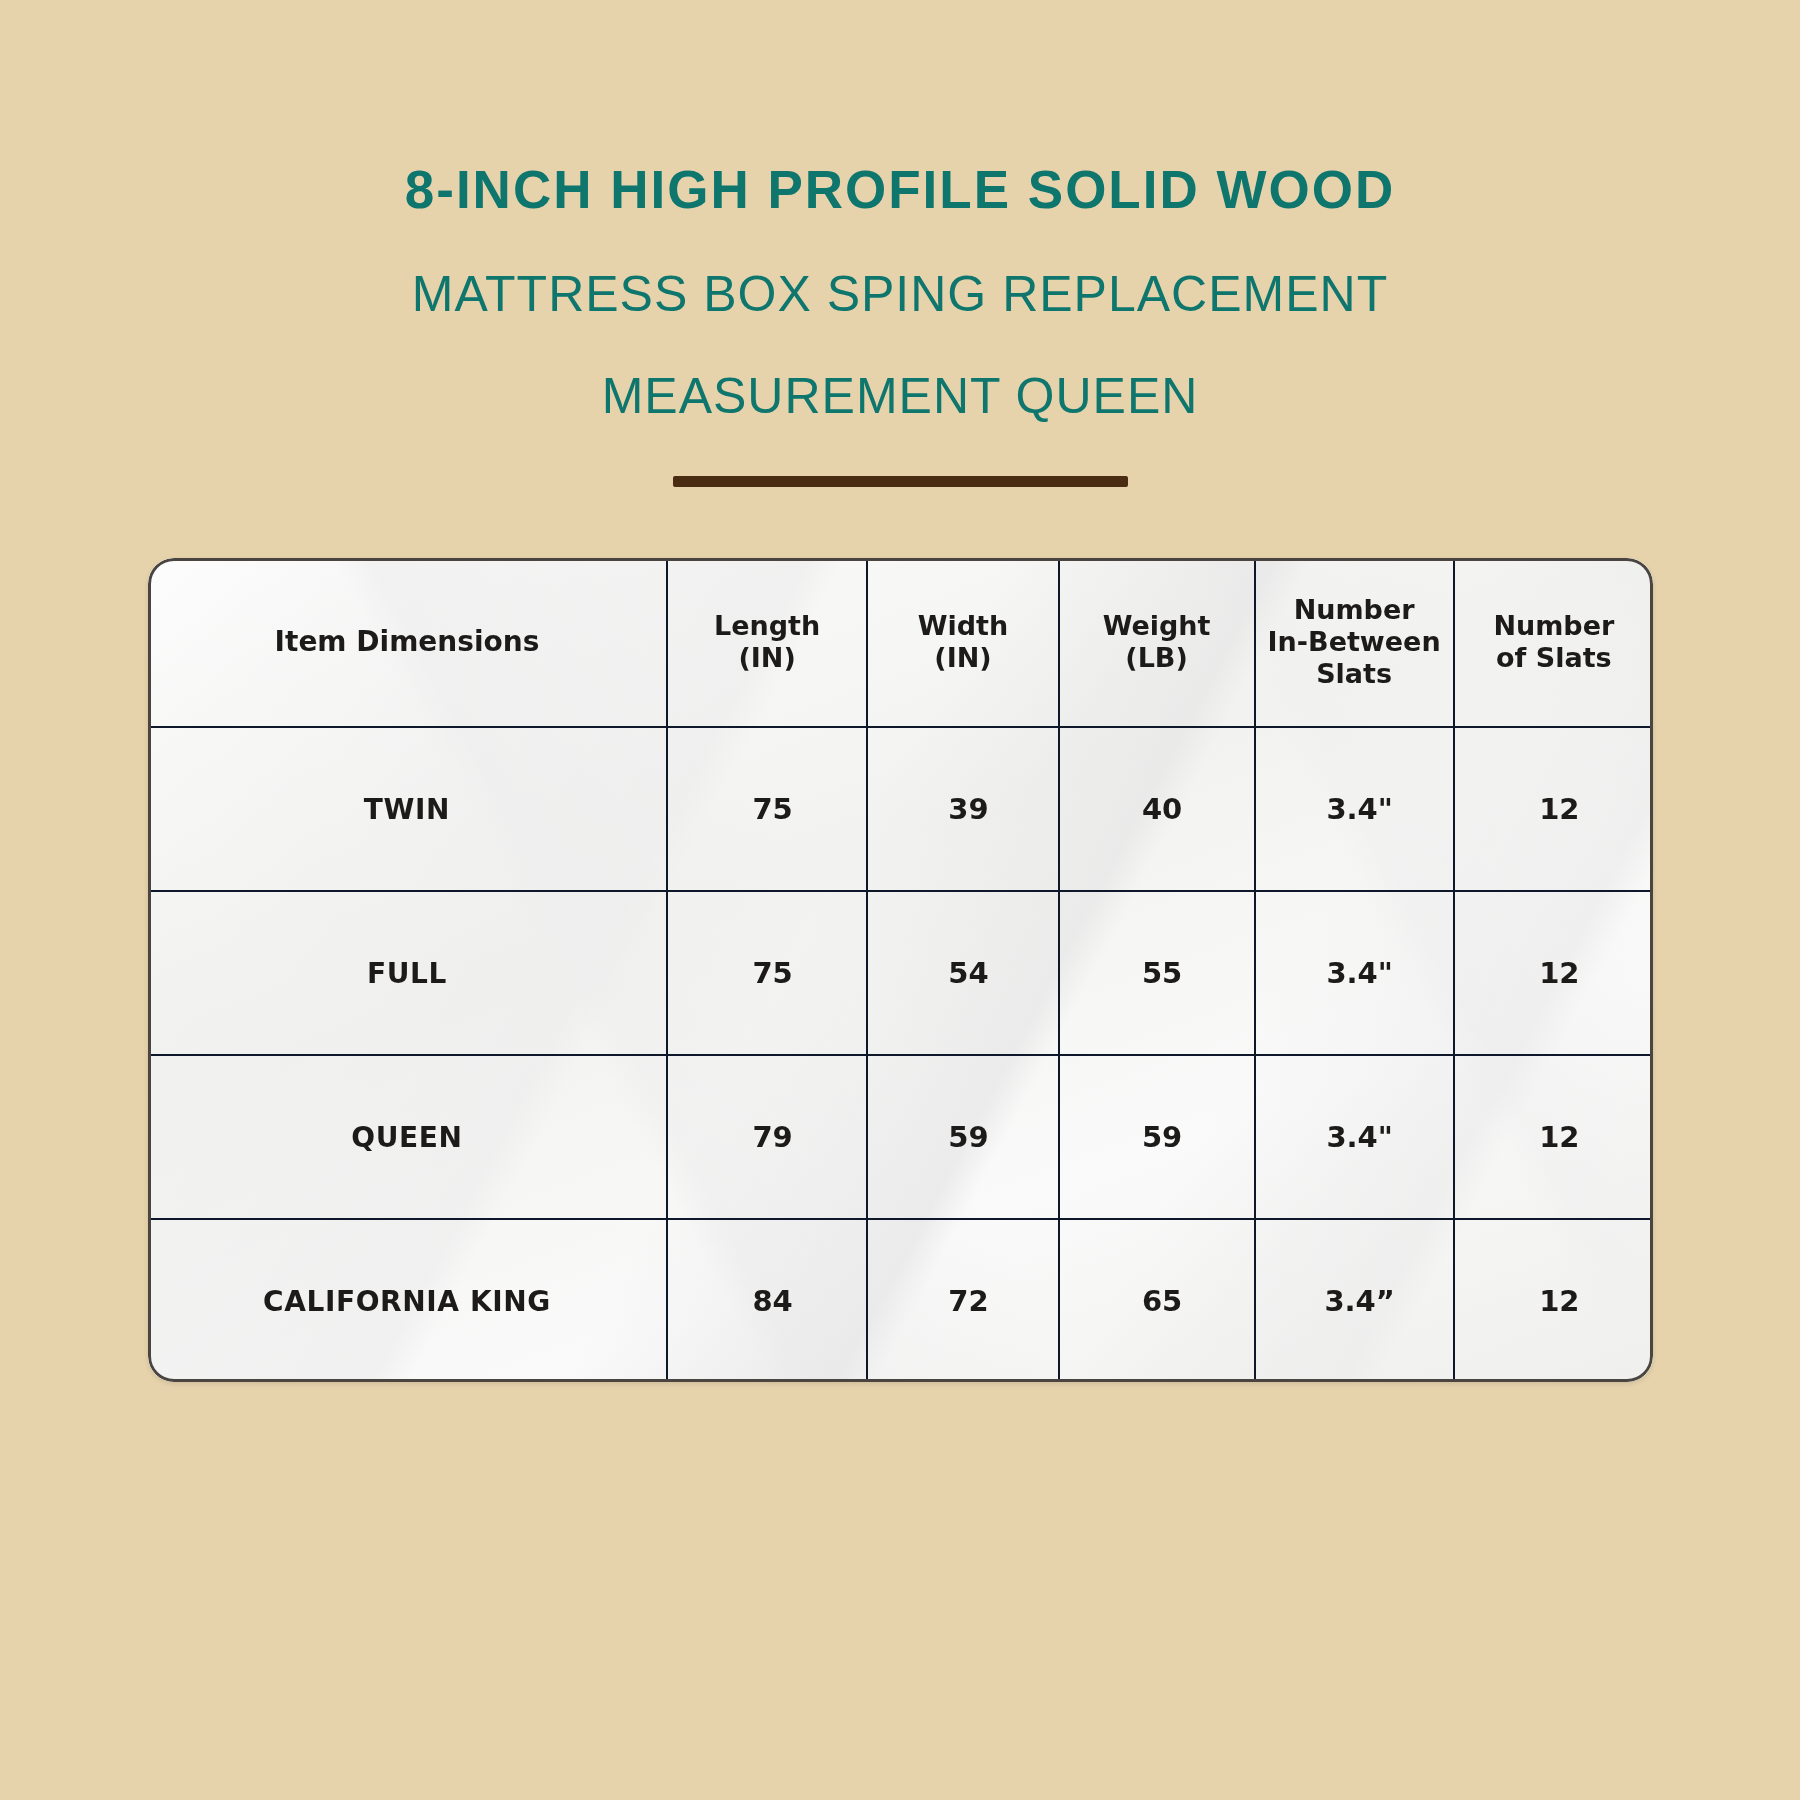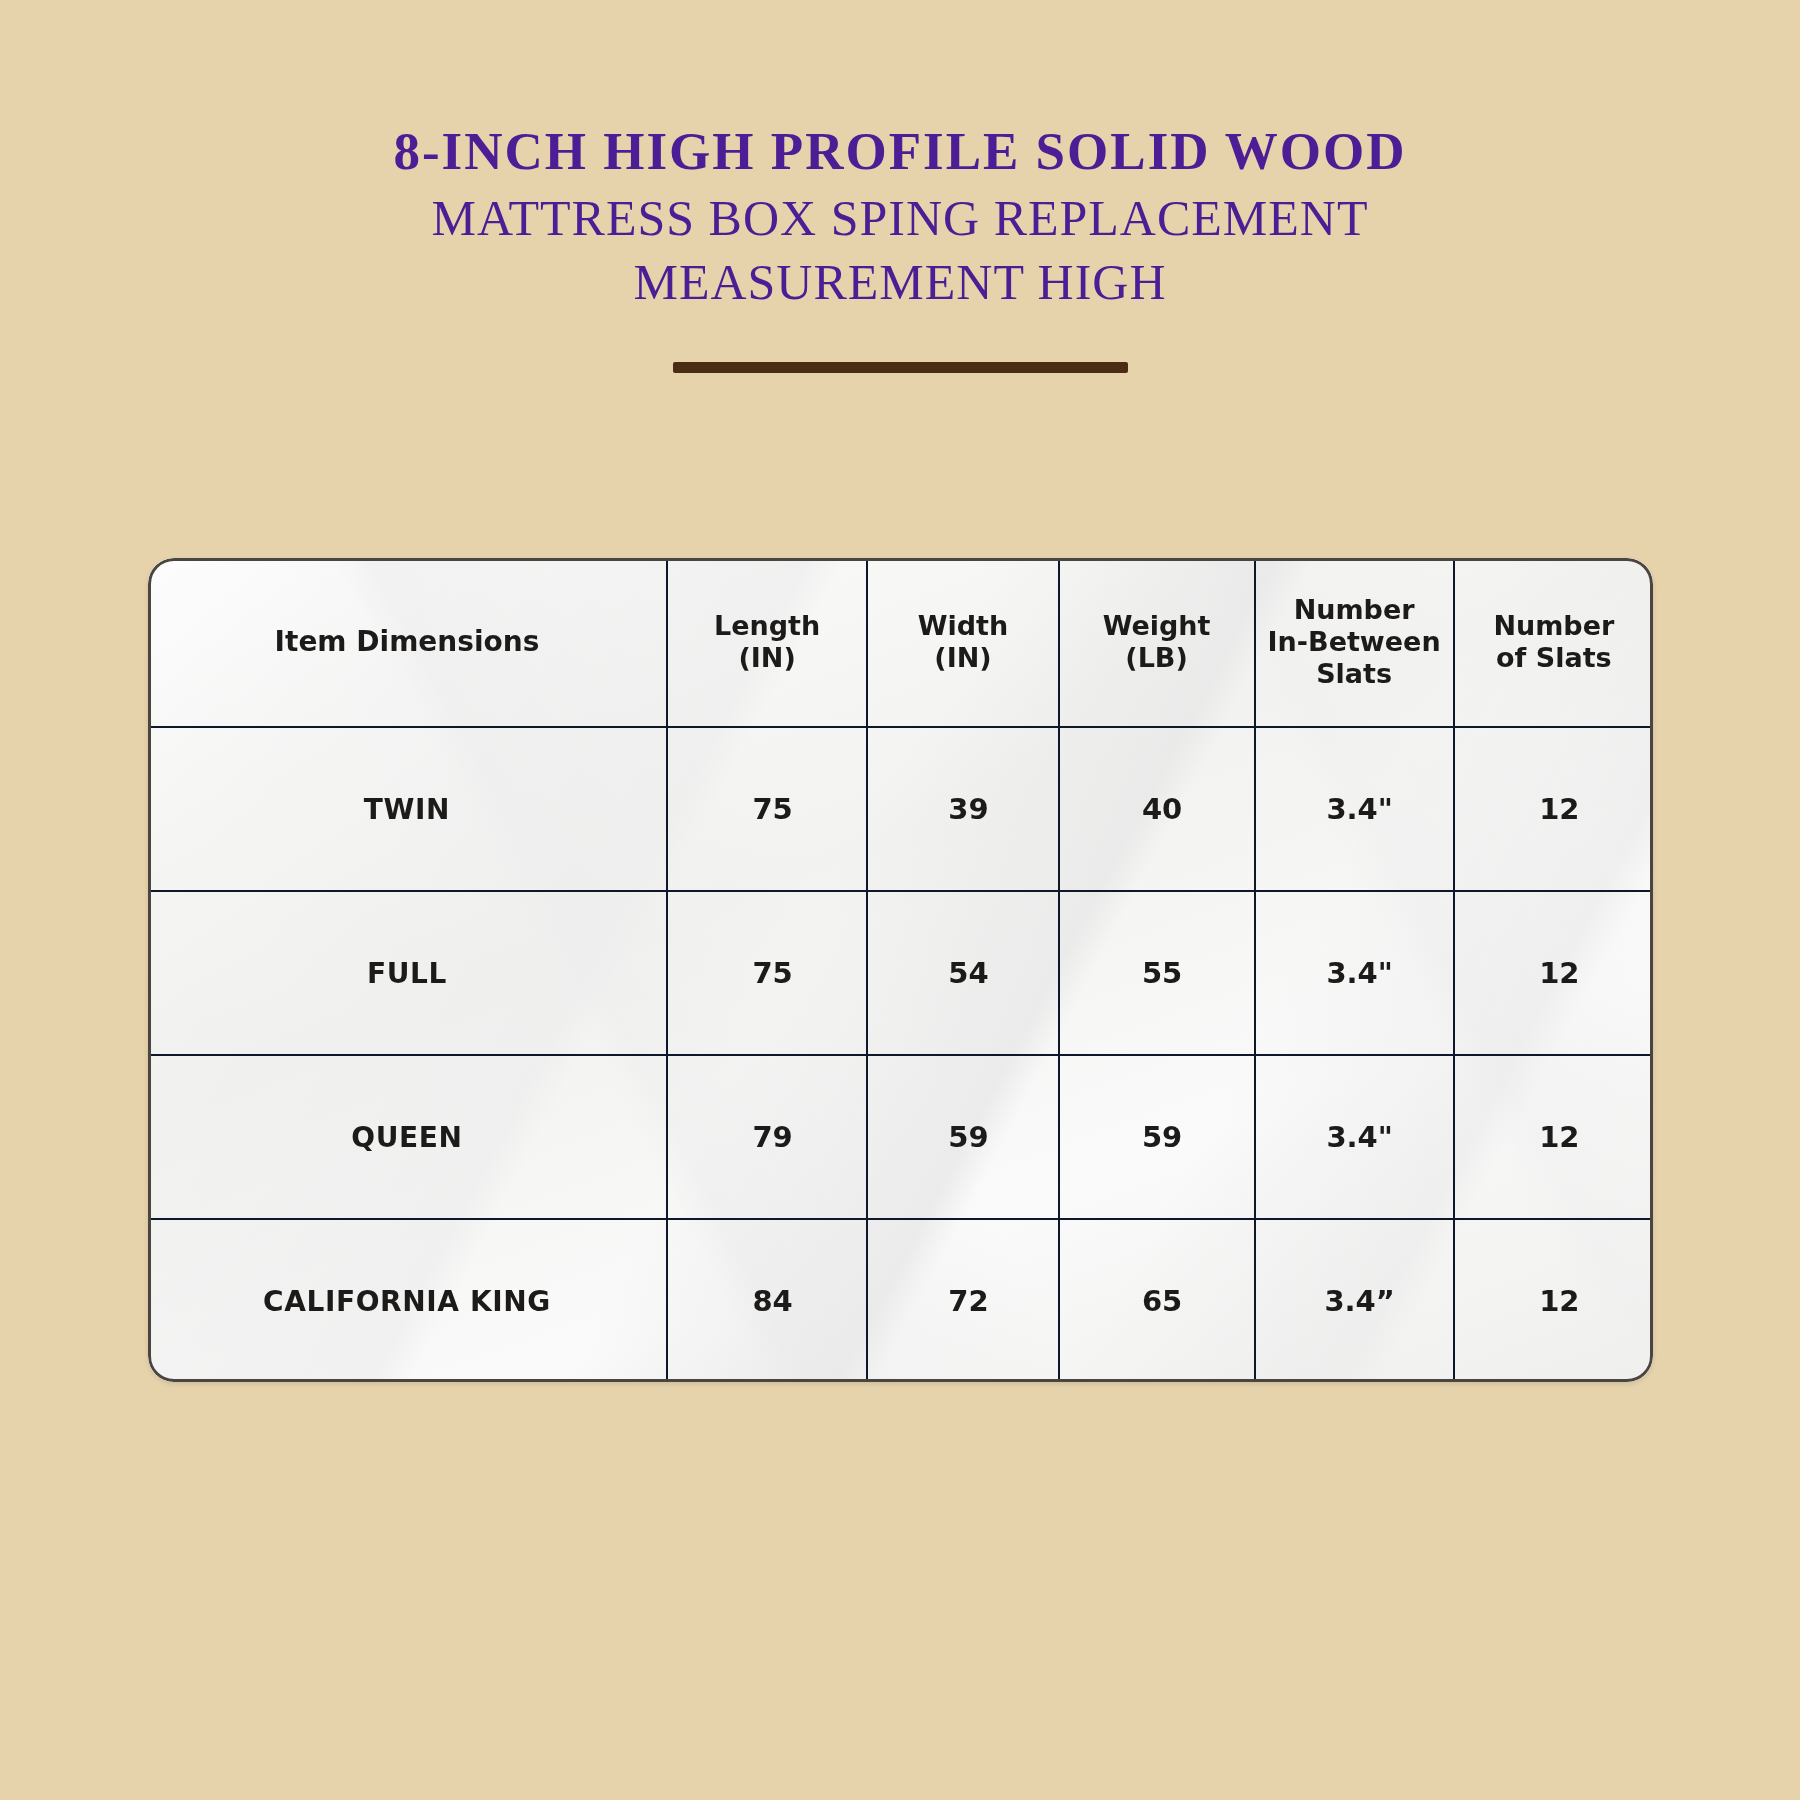--- a/index.html
+++ b/index.html
@@ -17,24 +17,25 @@
     position: relative;
     width: 1800px;
     height: 1800px;
     box-sizing: border-box;
   }
   .title-block {
     padding-top: 118px;
     text-align: center;
   }
   .title-line {
-    font-family: Liberation Serif, serif;
-    color: #4c1d95;
+    font-family: Liberation Sans, sans-serif;
+    color: #0f766e;
     letter-spacing: 1px;
     line-height: 1.28;
+    margin-top: 38px;
   }
   .title-line.l1 {
     font-size: 53px;
     font-weight: bold;
     letter-spacing: 2px;
   }
   .title-line.l2,
   .title-line.l3 {
     font-size: 50px;
     font-weight: normal;
@@ -123,21 +124,21 @@
   }
 </style>
 </head>
 <body>
 
 <div class="page">
 
   <div class="title-block">
     <div class="title-line l1">8-INCH HIGH PROFILE SOLID WOOD</div>
     <div class="title-line l2">MATTRESS BOX SPING REPLACEMENT</div>
-    <div class="title-line l3">MEASUREMENT HIGH</div>
+    <div class="title-line l3">MEASUREMENT QUEEN</div>
   </div>
 
   <div class="divider-wrap">
     <div class="divider"></div>
   </div>
 
   <div class="table-wrap">
     <div class="tex"></div>
     <table>
       <thead>

